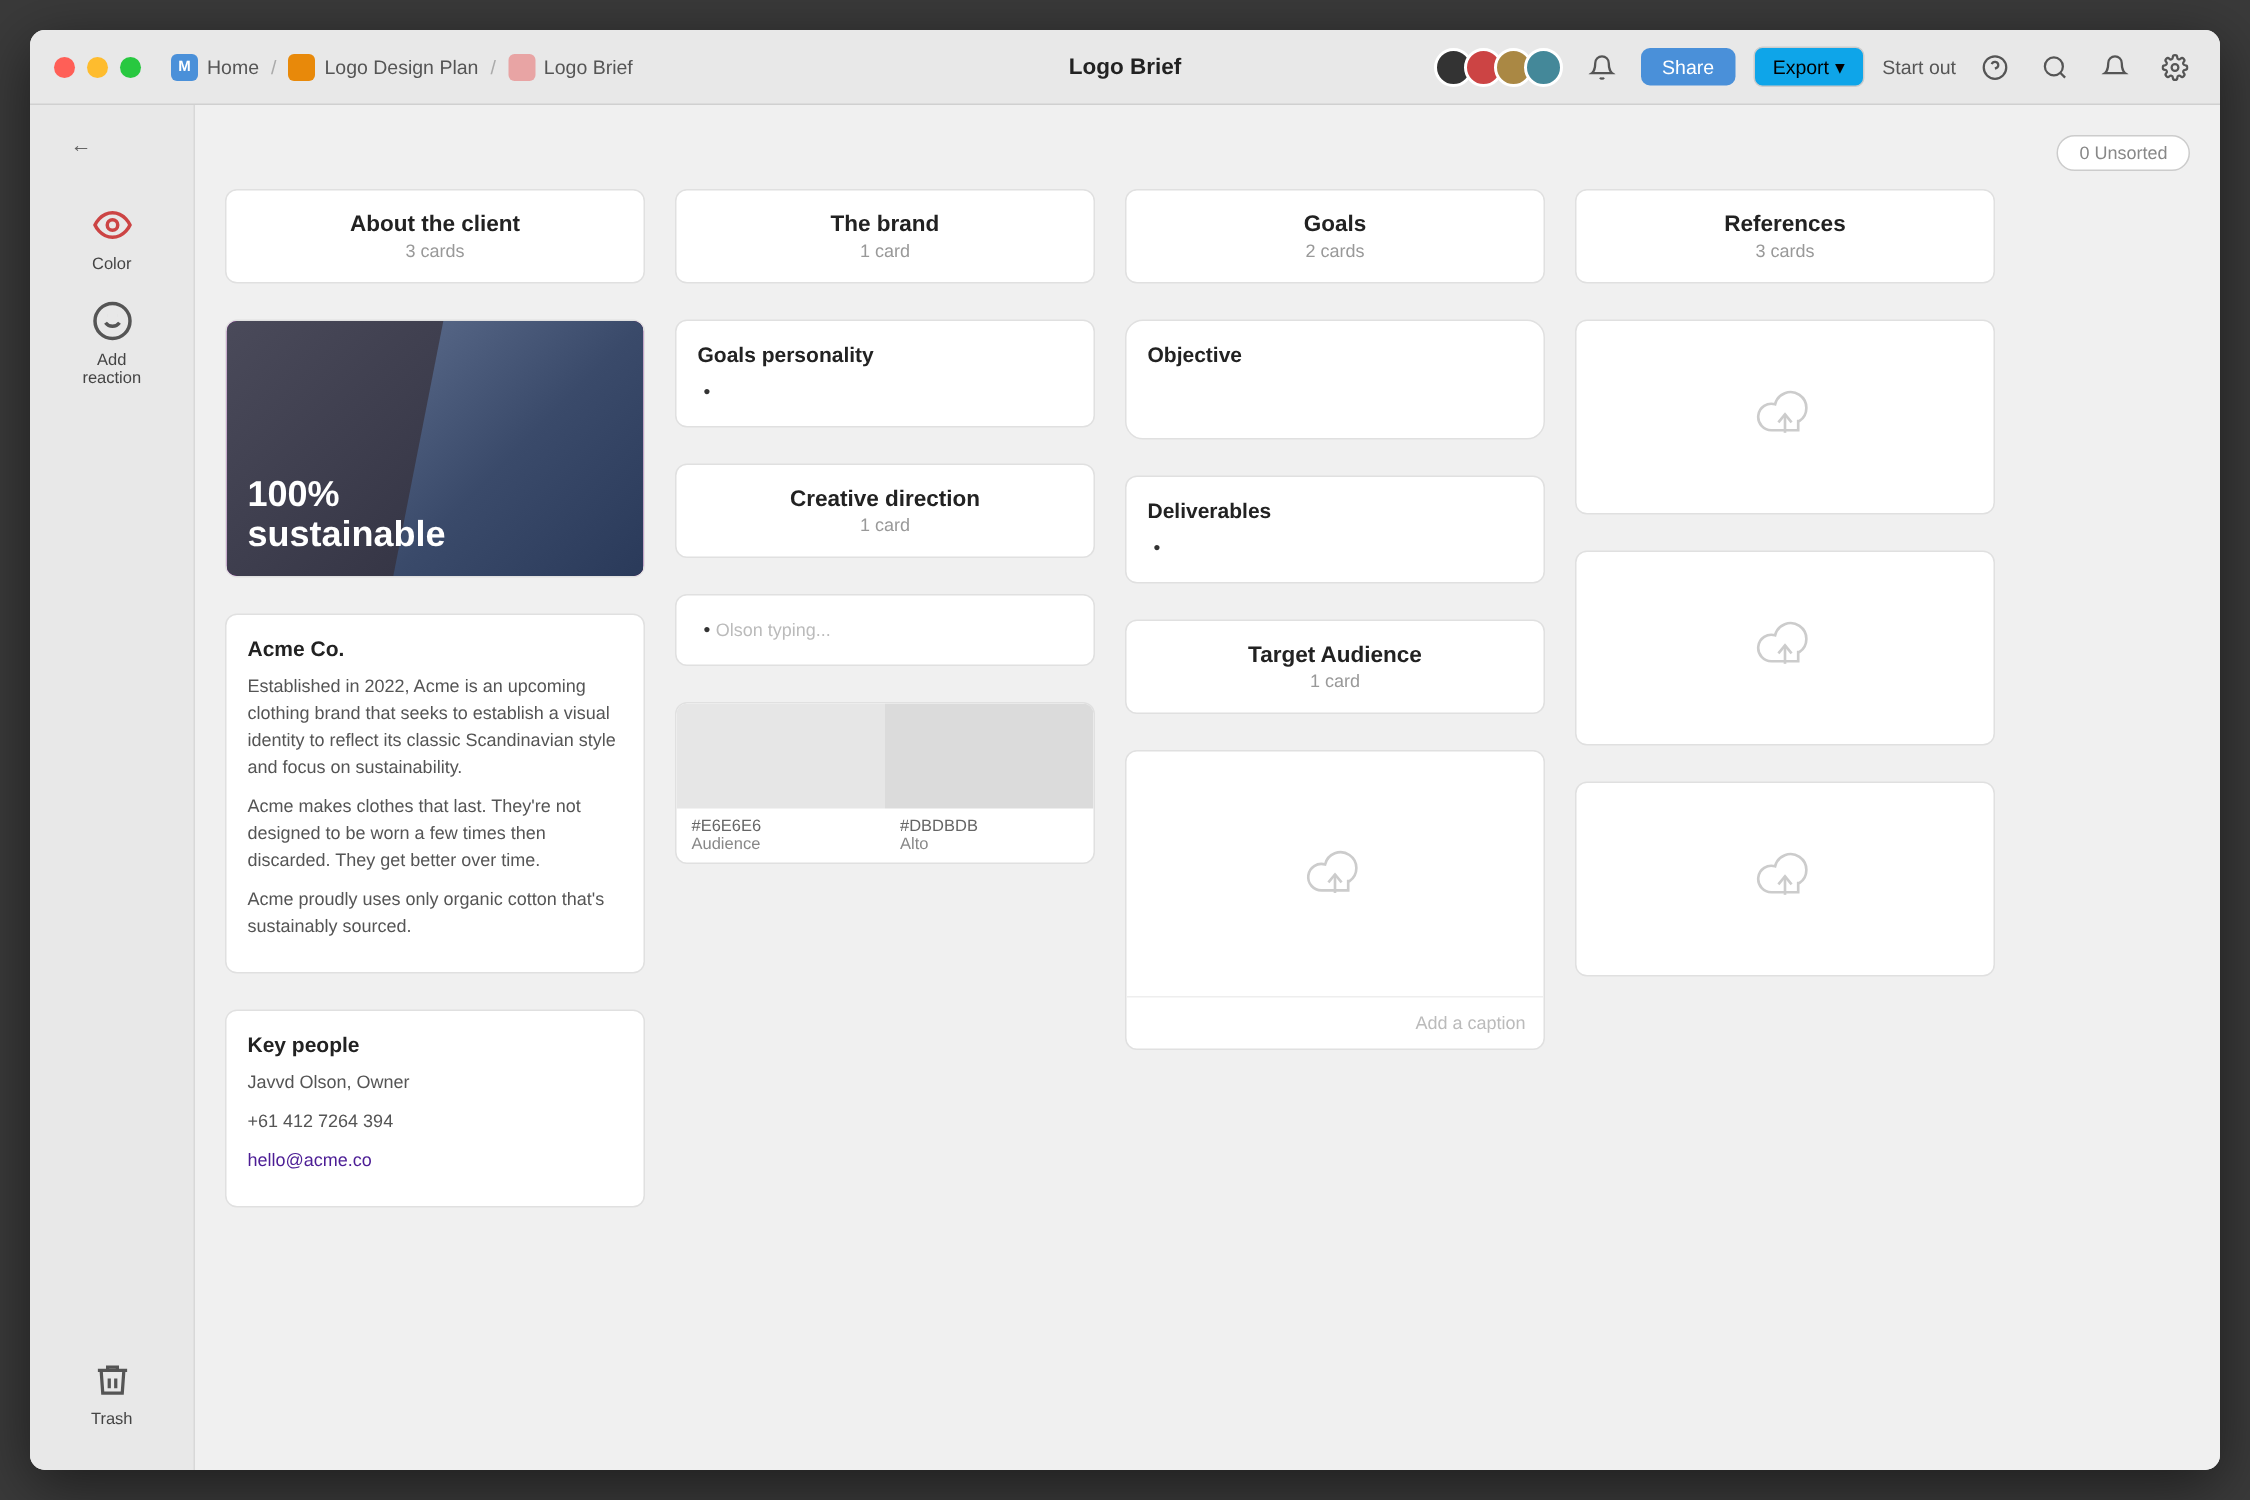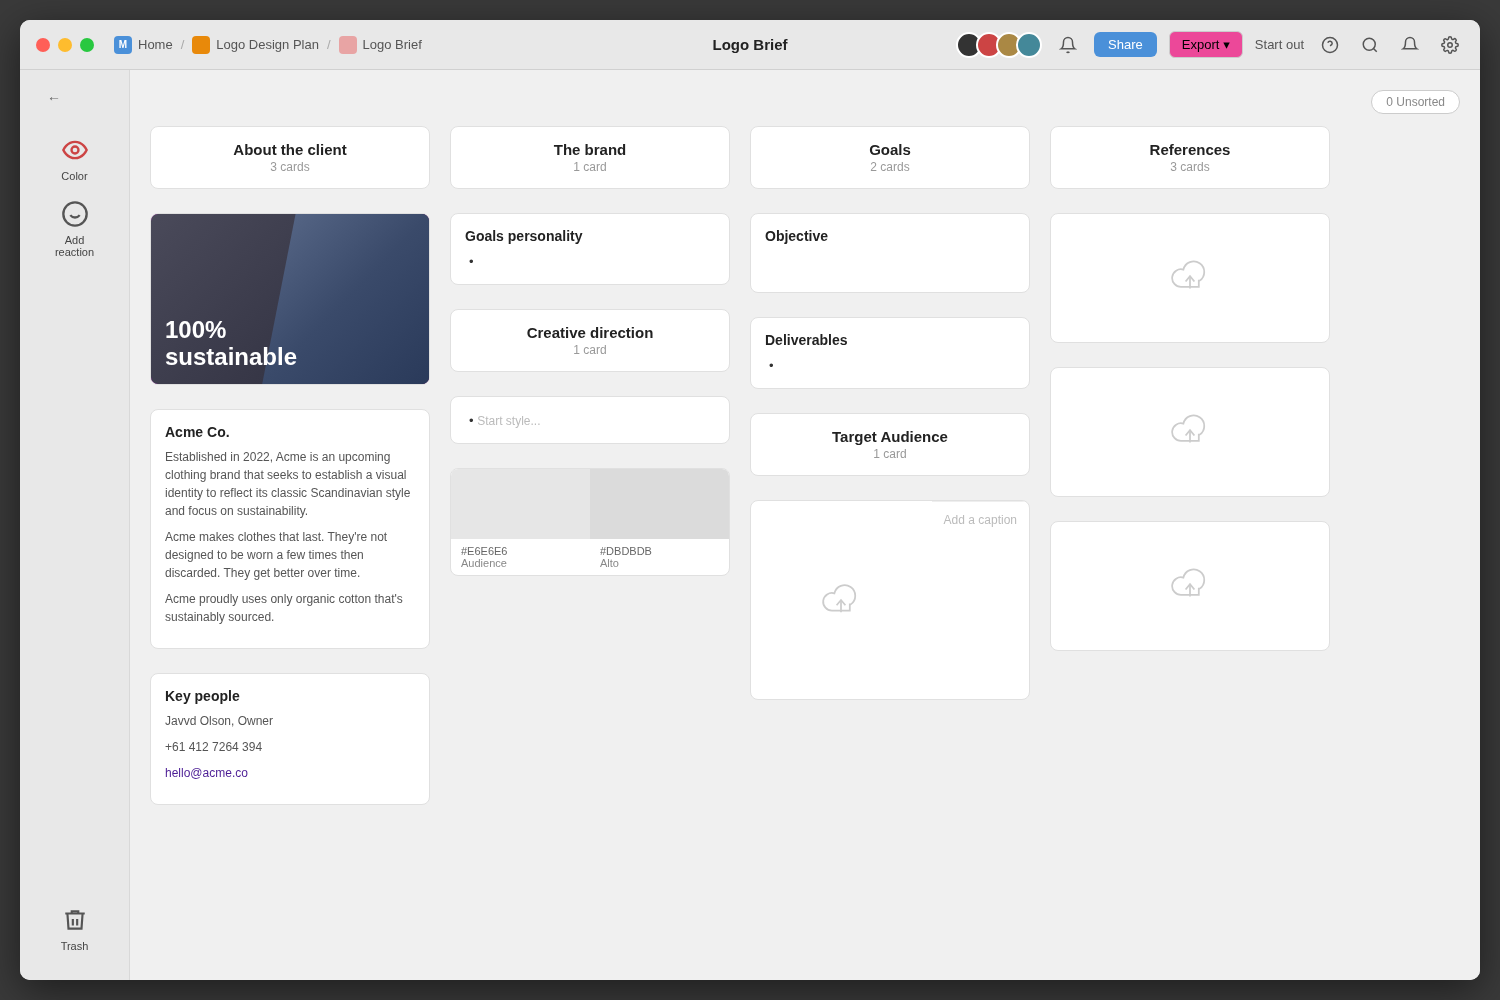--- a/index.html
+++ b/index.html
@@ -24,21 +24,21 @@
     .breadcrumb-sep { color: #aaa; }
     .title-center { position: absolute; left: 50%; transform: translateX(-50%); font-size: 15px; font-weight: 600; color: #222; }
     .titlebar-right { margin-left: auto; display: flex; align-items: center; gap: 12px; }
     .avatar-group { display: flex; }
     .avatar { width: 26px; height: 26px; border-radius: 50%; border: 2px solid white; margin-left: -6px; }
     .av1 { background: #333; }
     .av2 { background: #c44; }
     .av3 { background: #a84; }
     .av4 { background: #489; }
     .btn-share { background: #4a90d9; color: white; border: none; border-radius: 6px; padding: 5px 14px; font-size: 13px; font-weight: 500; cursor: pointer; }
-    .btn-export { background: #ec4899; border: 1px solid #ccc; border-radius: 6px; padding: 5px 12px; font-size: 13px; cursor: pointer; display: flex; align-items: center; gap: 4px; }
+    .btn-export { background: #0ea5e9; border: 1px solid #ccc; border-radius: 6px; padding: 5px 12px; font-size: 13px; cursor: pointer; display: flex; align-items: center; gap: 4px; }
     .btn-zoom { background: transparent; border: none; font-size: 13px; color: #555; cursor: pointer; }
     .titlebar-icon { width: 28px; height: 28px; display: flex; align-items: center; justify-content: center; cursor: pointer; color: #555; font-size: 16px; }
 
     
     .main-layout { display: flex; flex: 1; overflow: hidden; }
 
     
     .sidebar { width: 110px; background: #e8e8e8; border-right: 1px solid #d8d8d8; display: flex; flex-direction: column; align-items: center; padding: 12px 0; flex-shrink: 0; }
     .sidebar-back { width: 36px; height: 28px; display: flex; align-items: center; justify-content: center; cursor: pointer; font-size: 14px; color: #666; margin-bottom: 16px; align-self: flex-start; margin-left: 16px; }
     .sidebar-item { display: flex; flex-direction: column; align-items: center; gap: 4px; padding: 8px 12px; cursor: pointer; border-radius: 8px; width: 80px; }
@@ -249,21 +249,21 @@
             <span class="card-bullet"></span>
           </div>
 
           <div class="column-header card">
             <div class="column-title">Creative direction</div>
             <div class="column-subtitle">1 card</div>
           </div>
 
           <div class="card card-body">
             <span class="card-bullet"></span>
-            <span class="card-placeholder">Start style...</span>
+            <span class="card-placeholder">Olson typing...</span>
           </div>
 
           <div class="card">
             <div class="swatch-row">
               <div class="swatch">
                 <div class="swatch-color" style="background: #E6E6E6;"></div>
                 <div class="swatch-label">
                   <div class="swatch-hex">#E6E6E6</div>
                   <div class="swatch-name">Audience</div>
                 </div>
@@ -278,35 +278,35 @@
             </div>
           </div>
         </div>
 
         <div class="column">
           <div class="column-header card">
             <div class="column-title">Goals</div>
             <div class="column-subtitle">2 cards</div>
           </div>
 
-          <div class="card card-body" style="min-height: 80px;">
+          <div class="card card-body" style="min-height: 80px; border-radius: 12px;">
             <div class="card-title">Objective</div>
           </div>
 
           <div class="card card-body">
             <div class="card-title">Deliverables</div>
             <span class="card-bullet"></span>
           </div>
 
           <div class="column-header card">
             <div class="column-title">Target Audience</div>
             <div class="column-subtitle">1 card</div>
           </div>
 
-          <div class="card" style="min-height: 200px; display: flex; flex-direction: row;">
+          <div class="card" style="min-height: 200px; display: flex; flex-direction: column; text-align: right;">
             <div style="flex: 1; display: flex; align-items: center; justify-content: center; padding: 20px;">
               <div class="upload-icon">
                 <svg class="cloud-svg" viewBox="0 0 50 40" fill="none" stroke="#ccc" stroke-width="2.5">
                   <path d="M35 32H15a10 10 0 1 1 2.5-19.6A12 12 0 1 1 36 25h-1v7z" stroke-width="2"></path>
                   <polyline points="20,26 25,20 30,26" stroke-width="2"></polyline>
                   <line x1="25" y1="20" x2="25" y2="34" stroke-width="2"></line>
                 </svg>
               </div>
             </div>
             <div style="padding: 8px 12px; border-top: 1px solid #eee;">

